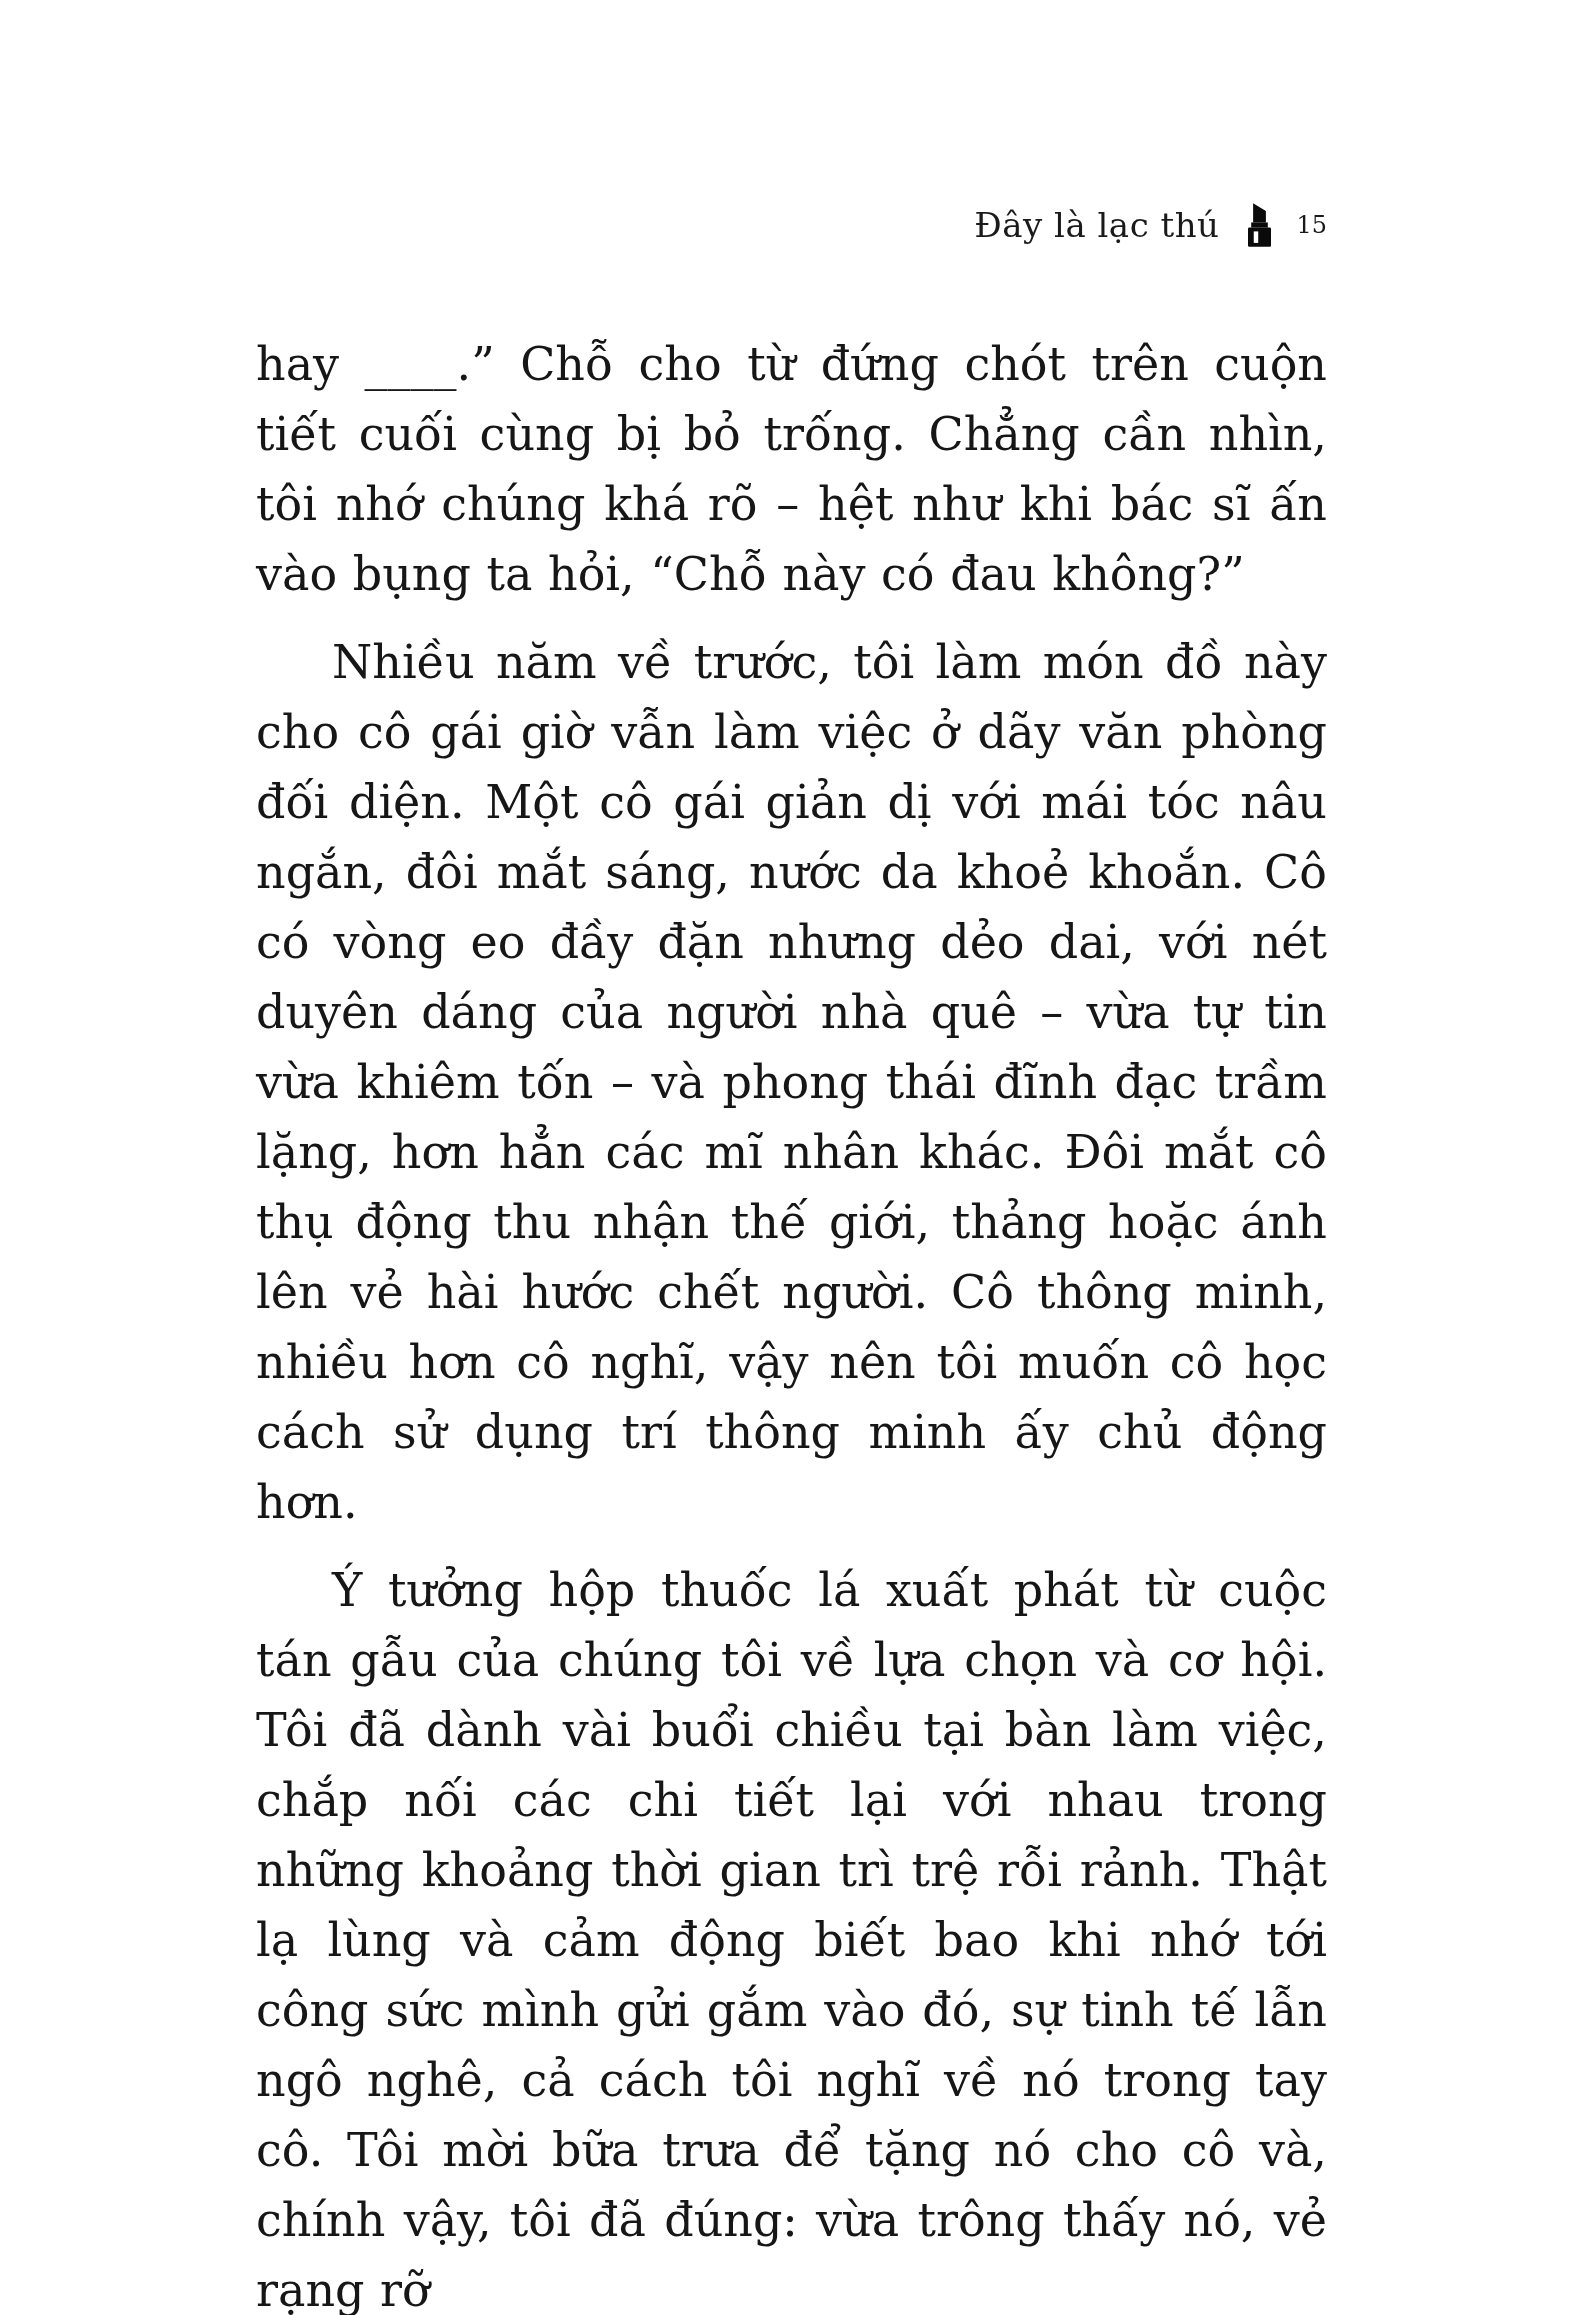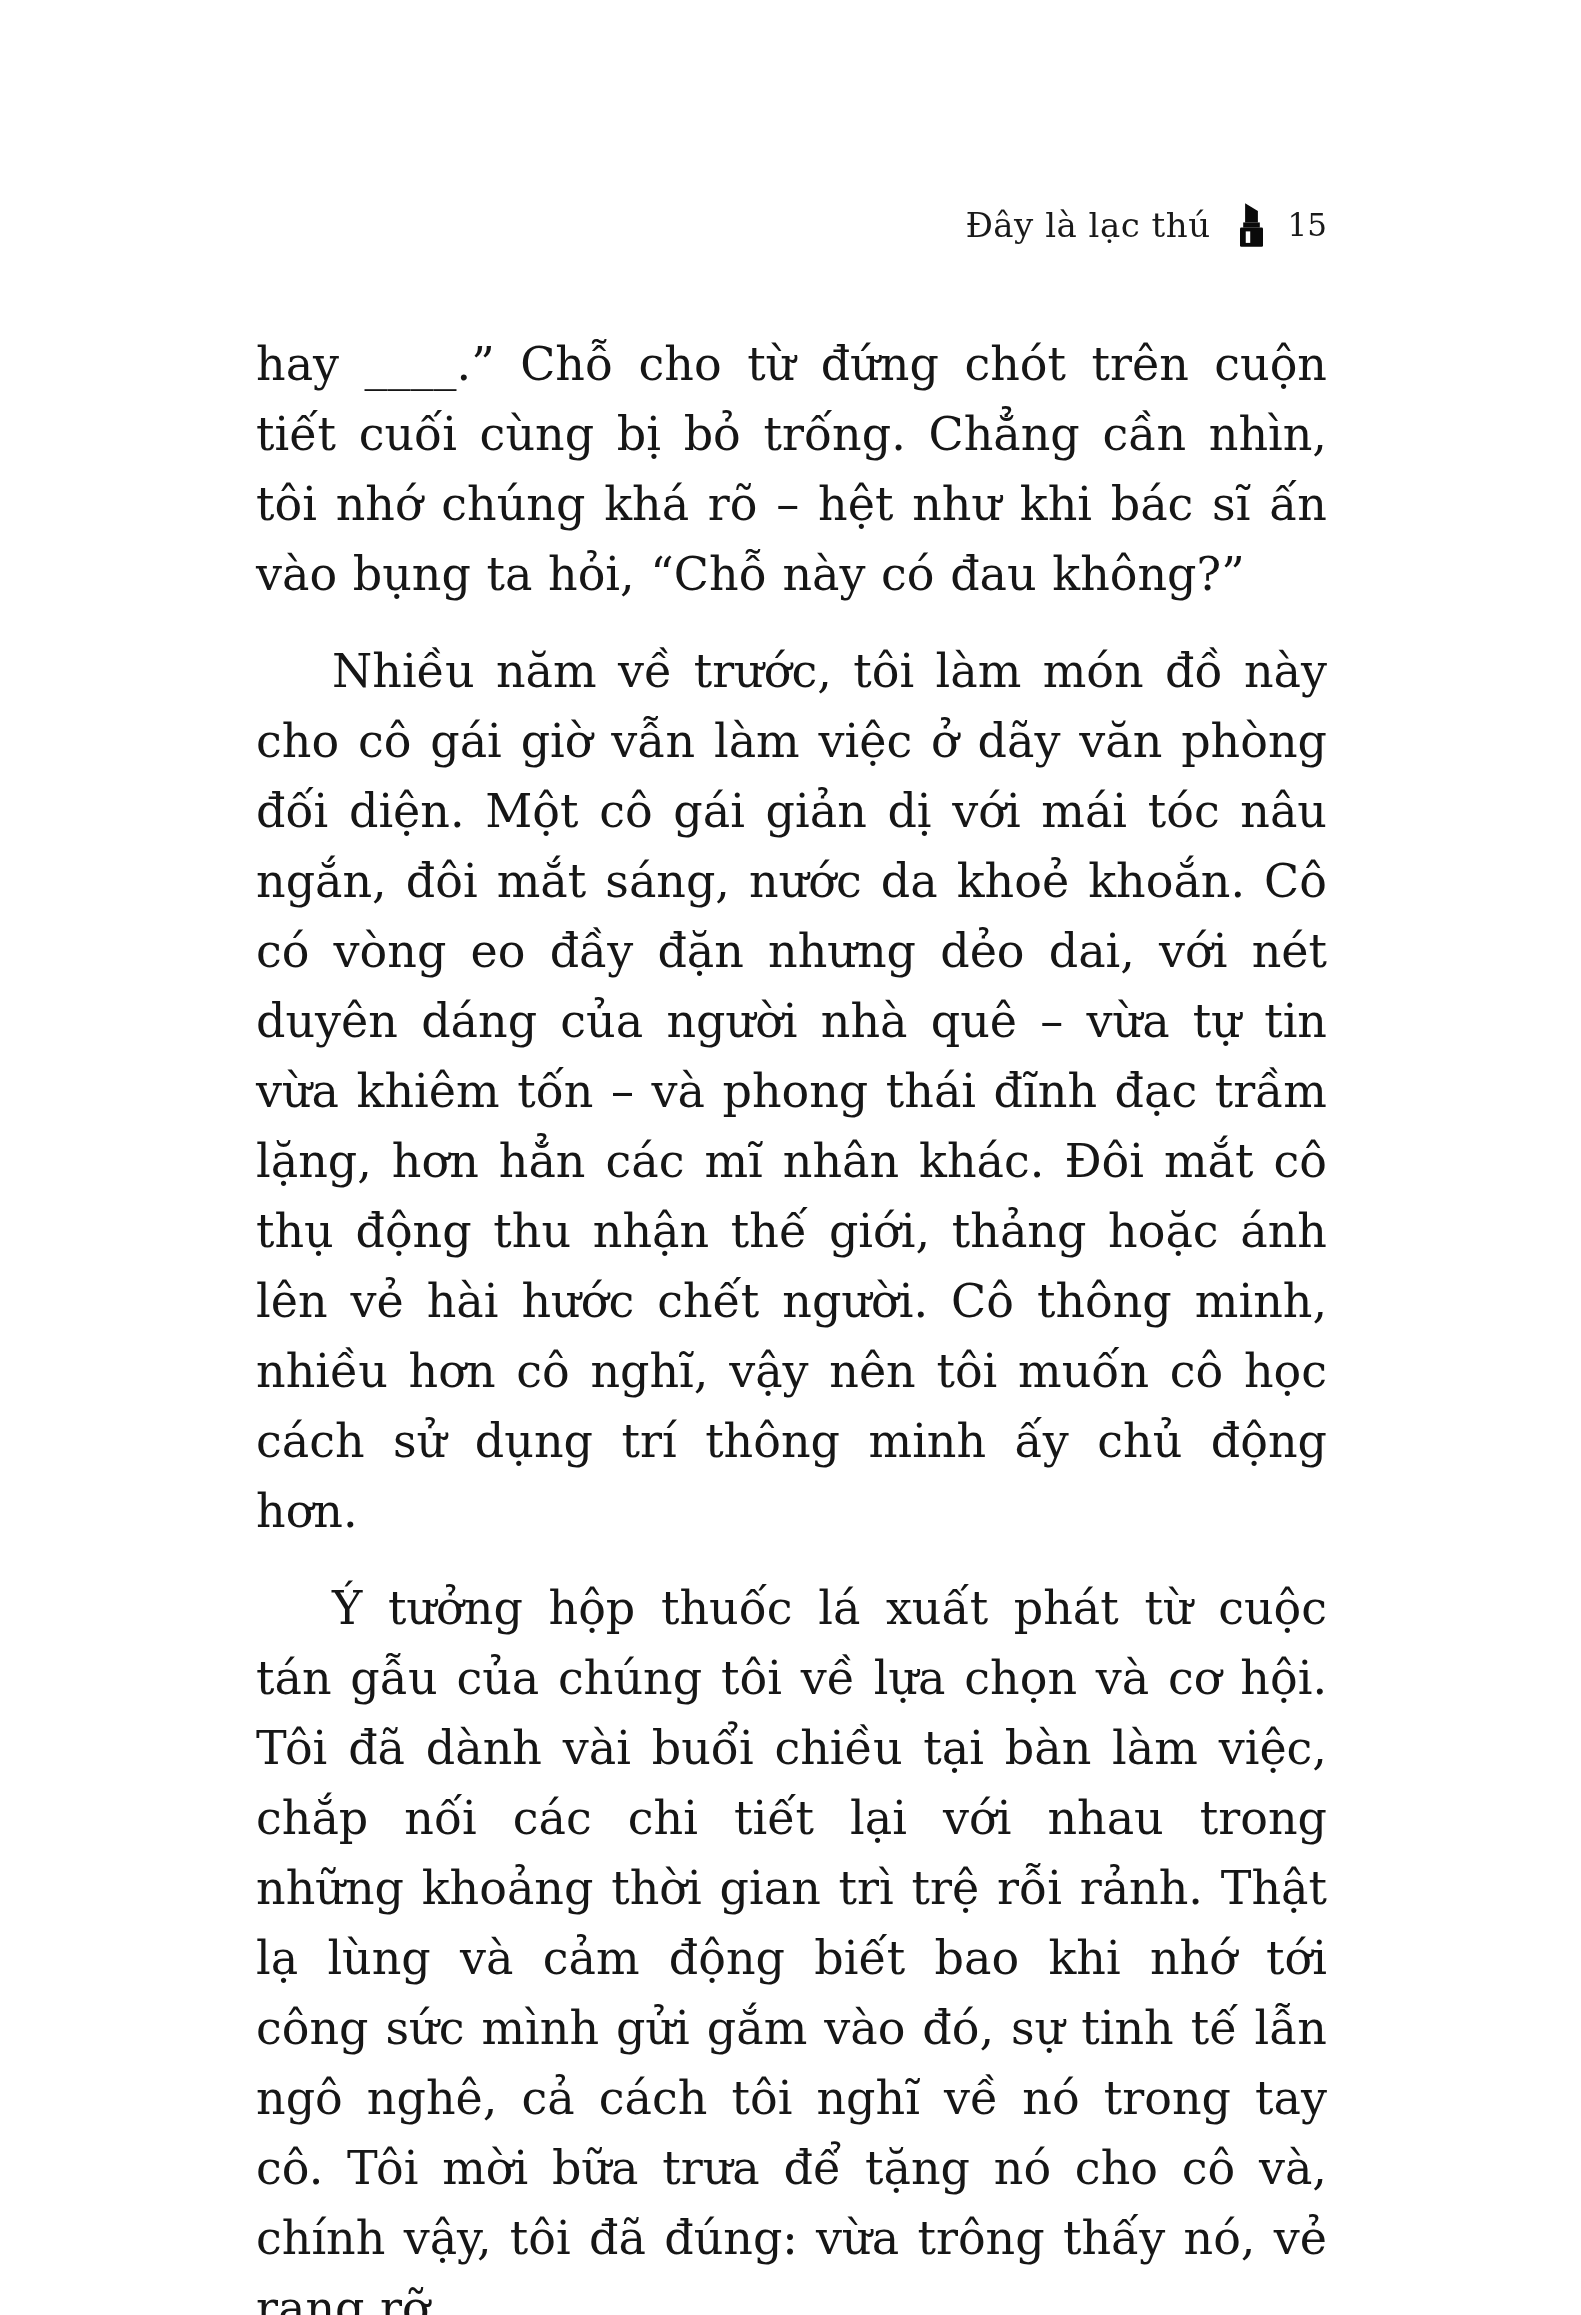--- a/index.html
+++ b/index.html
@@ -33,36 +33,36 @@
   .running-title {
     letter-spacing: 0.5px;
     white-space: nowrap;
   }
   .lipstick-icon {
     display: inline-block;
     margin: 0 21px 0 25px;
     line-height: 0;
   }
   .page-number {
-    font-size: 31px;
+    font-size: 24px;
     white-space: nowrap;
   }
   .body-text {
     margin-top: 76px;
   }
   .para {
     margin: 0;
     font-size: 46px;
     line-height: 70px;
     text-align: justify;
     text-justify: inter-word;
     word-spacing: 1px;
   }
   .para + .para {
-    margin-top: 27px;
+    margin-top: 18px;
   }
   .para.indent {
     text-indent: 76px;
   }
 </style>
 </head>
 <body>
 
 <div class="page">
   <div class="text-column">

